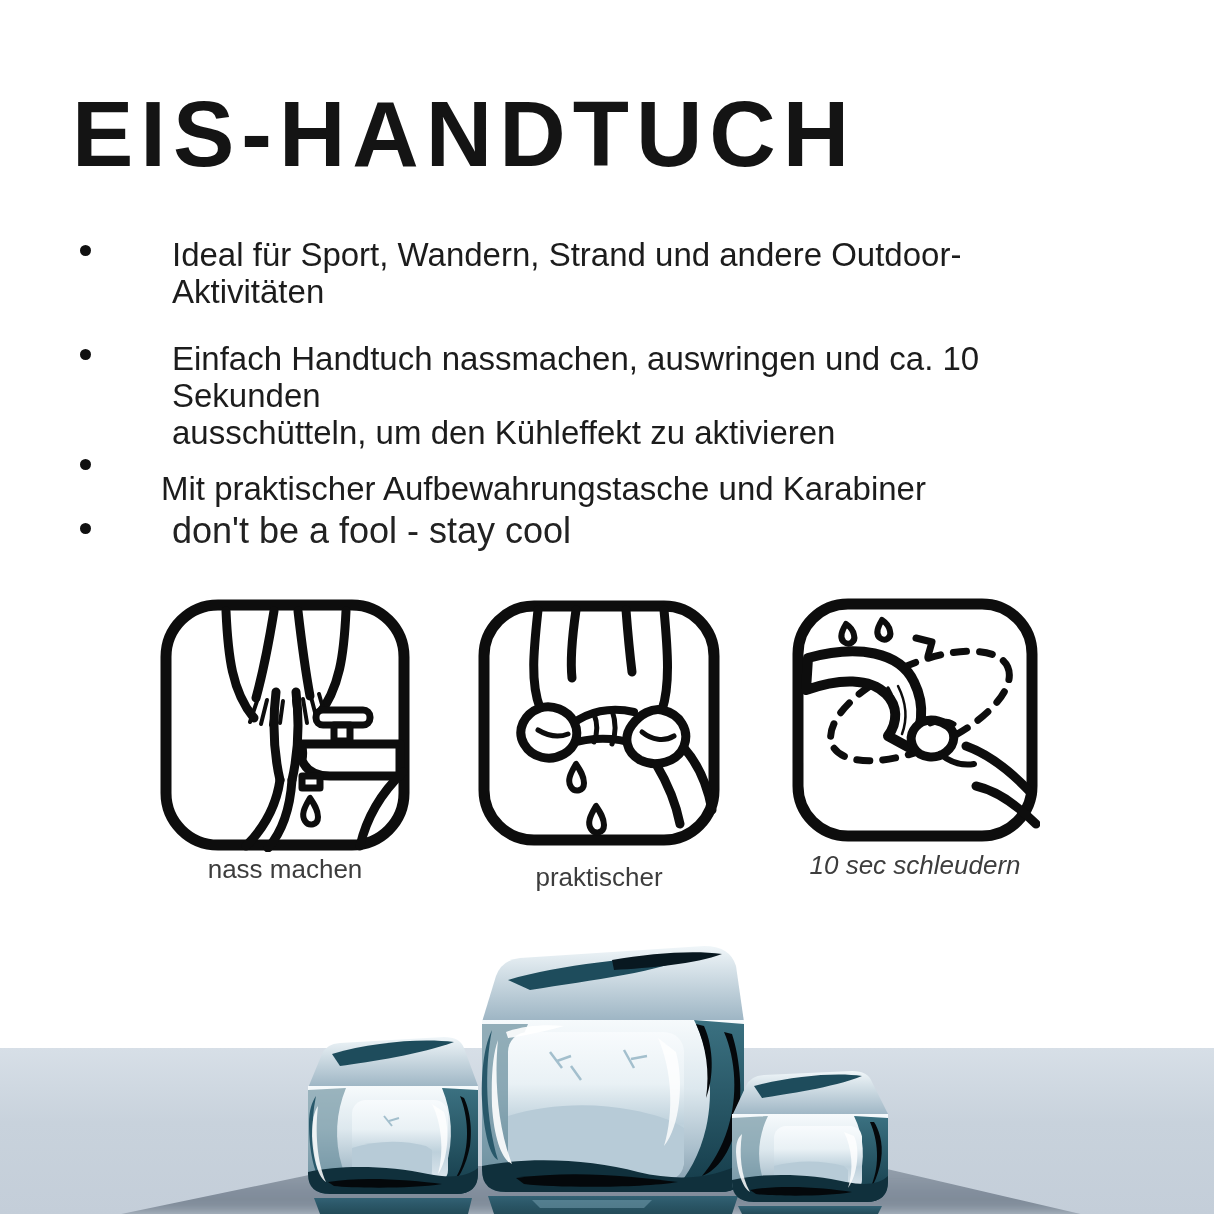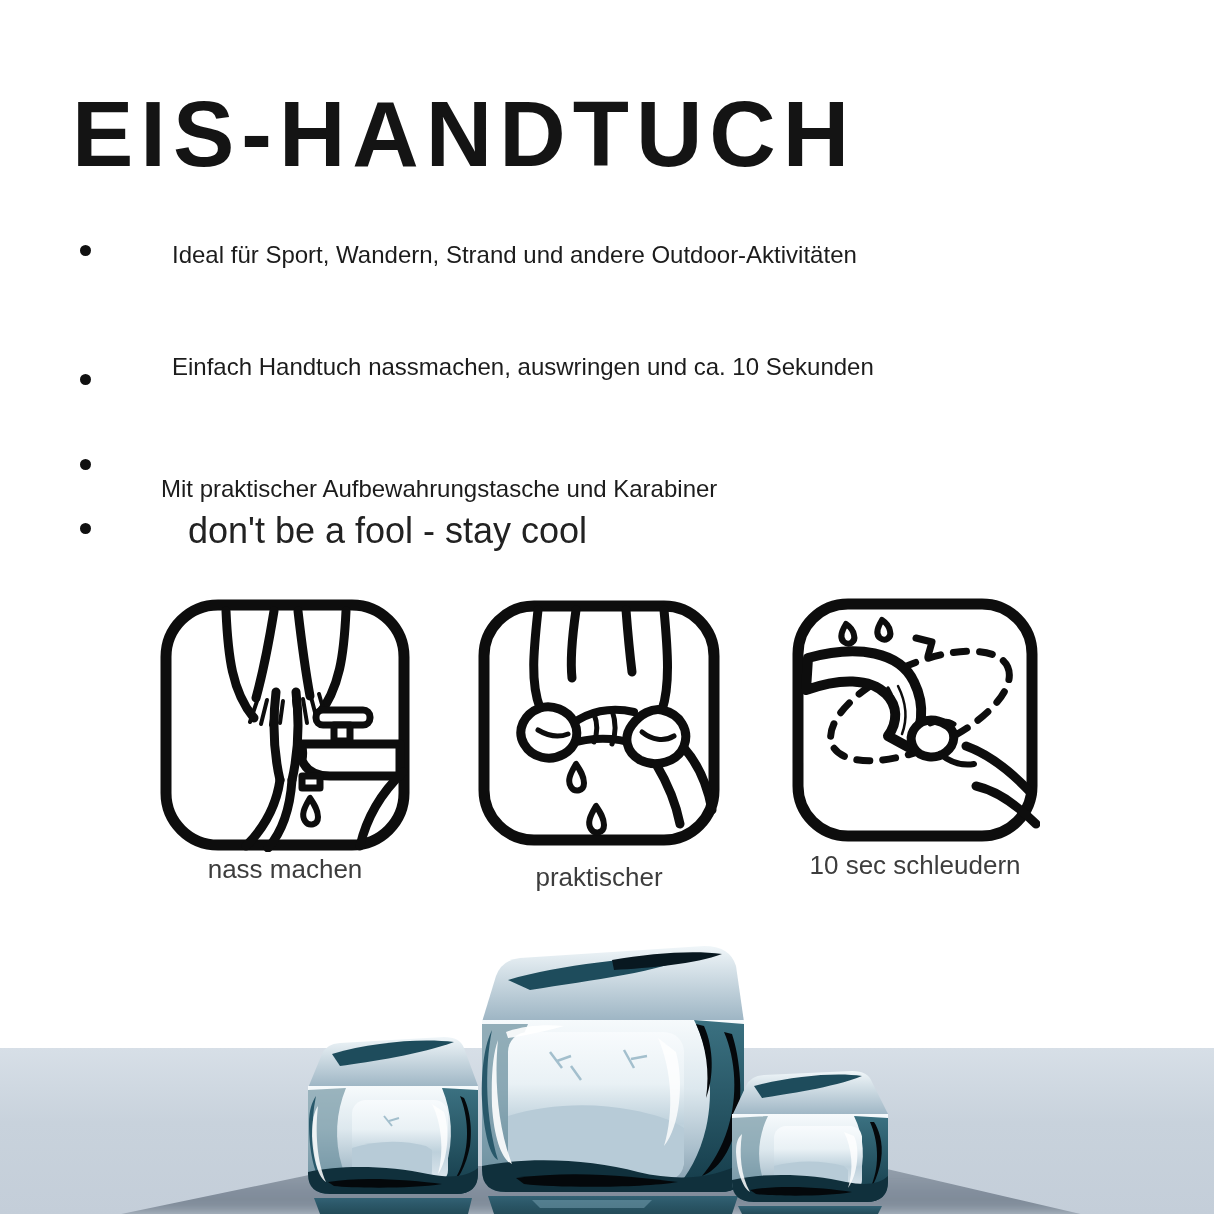--- a/index.html
+++ b/index.html
@@ -18,33 +18,33 @@
   }
 
   
   .bullet{position:absolute;left:80px;display:flex;align-items:flex-start;}
   .bullet .dot{
     width:11px;height:11px;border-radius:50%;background:#101010;
     flex:0 0 auto;margin-top:9px;
   }
   .bullet .txt{
     margin-left:81px;width:840px;
-    font-size:24px;line-height:37px;color:#1c1c1c;
+    font-size:33px;line-height:37px;color:#1c1c1c;
   }
   .bullet .txt span{display:block;}
-  .b1{top:236px;} .b2{top:348px;align-items:flex-end;} .b3{top:450px;flex-direction:column;}
-  .b4{top:508px;gap:16px;}
+  .b1{top:236px;} .b2{top:340px;} .b3{top:450px;flex-direction:column;}
+  .b4{top:508px;}
   .b4 .dot{margin-top:15px;}
   .b4 .txt{font-size:36px;line-height:46px;color:#222;}
 
   
   .figure{position:absolute;text-align:center;}
   .fig1{left:158px;top:596px;width:254px;text-align:center;}
   .fig2{left:476px;top:598px;width:246px;}
-  .fig3{left:790px;top:596px;width:250px;}
+  .fig3{left:790px;top:596px;width:250px;font-style:italic;}
   .figure .caption{
     display:block;font-size:26px;color:#3d3d3d;line-height:30px;
   }
   .fig1 .caption{margin-top:2px;}
   .fig2 .caption{margin-top:14px;}
   .fig3 .caption{margin-top:6px;}
   .icon-svg{display:block;}
 
   
   .scene-band{
@@ -70,20 +70,21 @@
     <span class="dot"></span>
     <div class="txt">
       <span>Ideal für Sport, Wandern, Strand und andere Outdoor-Aktivitäten</span>
     </div>
   </div>
 
   <div class="bullet b2">
     <span class="dot"></span>
     <div class="txt">
       <span>Einfach Handtuch nassmachen, auswringen und ca. 10 Sekunden</span>
+      <span>ausschütteln, um den Kühleffekt zu aktivieren</span>
     </div>
   </div>
 
   <div class="bullet b3">
     <span class="dot"></span>
     <div class="txt">
       <span>Mit praktischer Aufbewahrungstasche und Karabiner</span>
     </div>
   </div>
 

